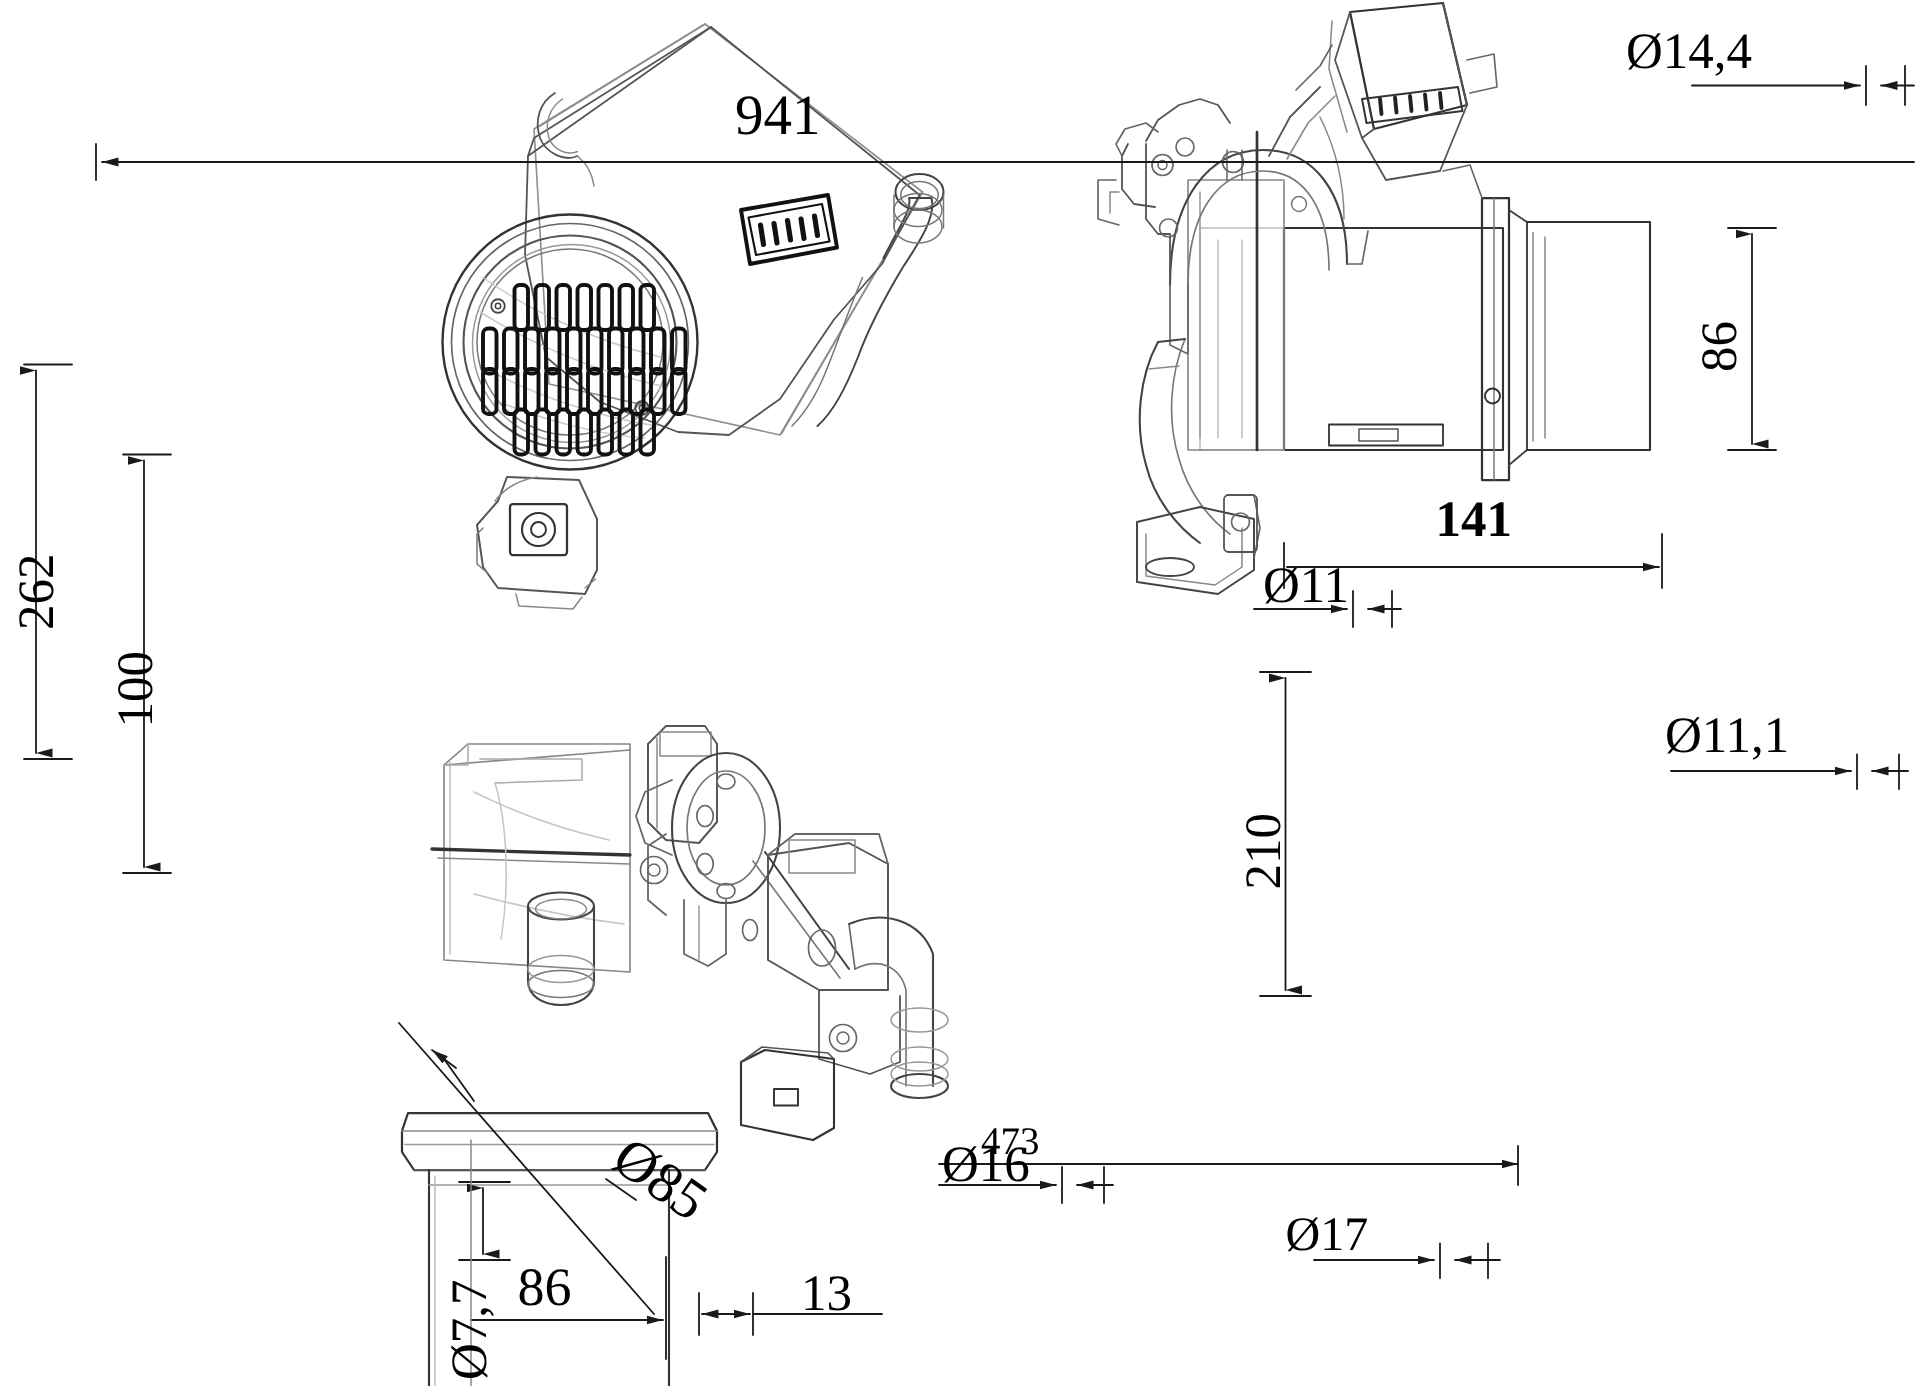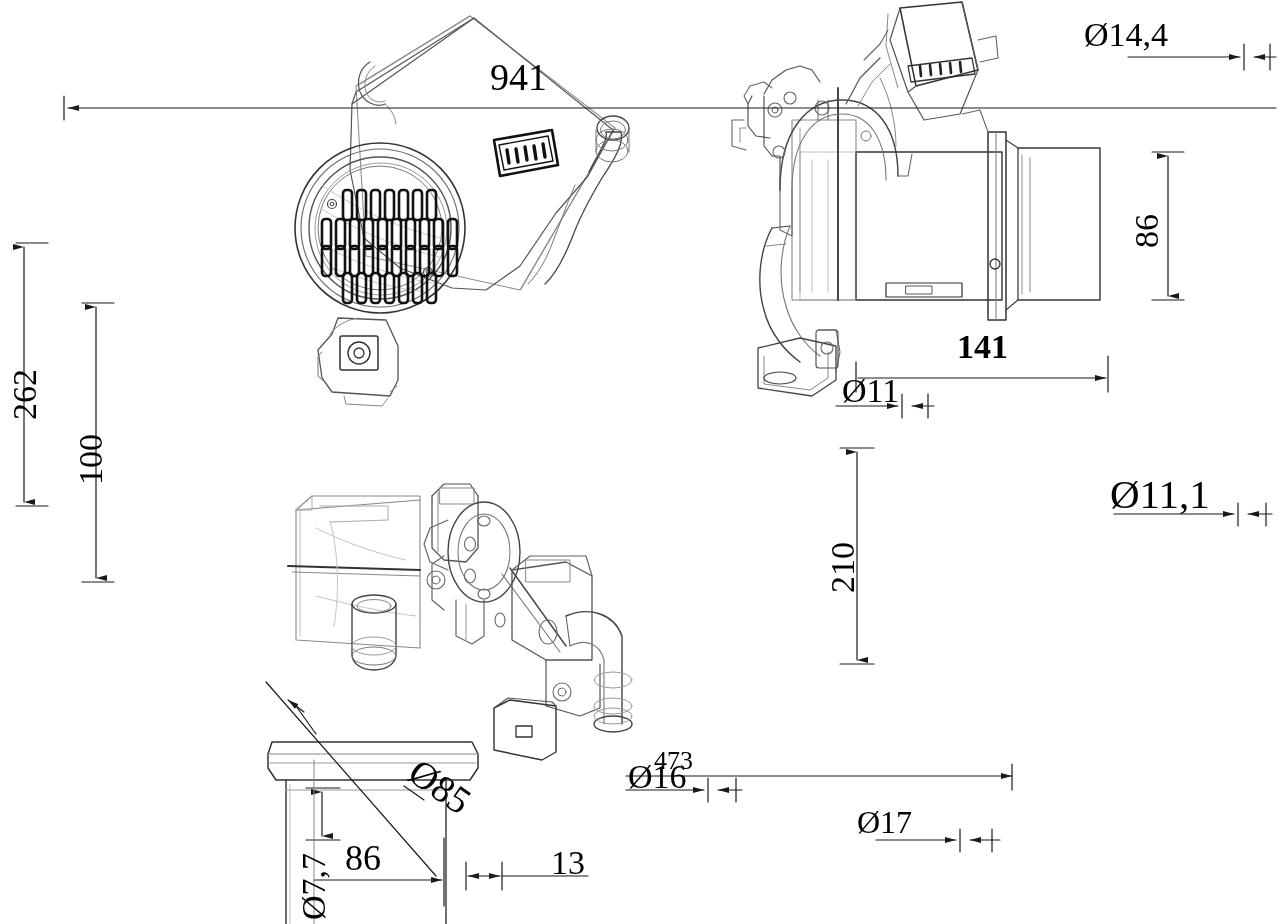--- a/index.html
+++ b/index.html
@@ -10,21 +10,21 @@
   svg.layer{position:absolute;left:0;top:0;width:1280px;height:924px;}
   .dimtext{position:absolute;font-family:"Liberation Serif","DejaVu Serif",serif;
            color:#000;white-space:nowrap;line-height:1;font-weight:400;}
   .t941{font-size:38px;}
   .t262{font-size:34px;}
   .t100{font-size:34px;}
   .t86r{font-size:34px;}
   .t141{font-size:34px;}
   .t144{font-size:34px;}
   .t11{font-size:34px;}
-  .t111{font-size:41px;}
+  .t111{font-size:34px;}
   .t210{font-size:34px;}
   .t473{font-size:26px;}
   .t16{font-size:34px;text-align:right;}
   .t17{font-size:32px;}
   .t85{font-size:38px;}
   .t86b{font-size:36px;}
   .t13{font-size:34px;}
   .t77{font-size:34px;}
   .rot90{transform:rotate(-90deg);transform-origin:0 0;}
   .rot34{transform:rotate(35deg);transform-origin:0 0;}
@@ -426,17 +426,17 @@
   <div class="dimtext t473" style="left:654px;top:748px;">473</div>
 
   <div class="dimtext t16" style="left:628px;top:760px;">Ø16</div>
 
   <div class="dimtext t17" style="left:857px;top:806px;">Ø17</div>
 
   <div class="dimtext t85 rot34" style="left:424px;top:752px;">Ø85</div>
 
   <div class="dimtext t86b" style="left:345px;top:840px;">86</div>
 
-  <div class="dimtext t13" style="left:534px;top:846px;margin-left:17px;">13</div>
+  <div class="dimtext t13" style="left:534px;top:846px;">13</div>
 
   <div class="dimtext t77 rot90" style="left:297px;top:920px;">Ø7,7</div>
 
 </div>
 
 </body></html>

